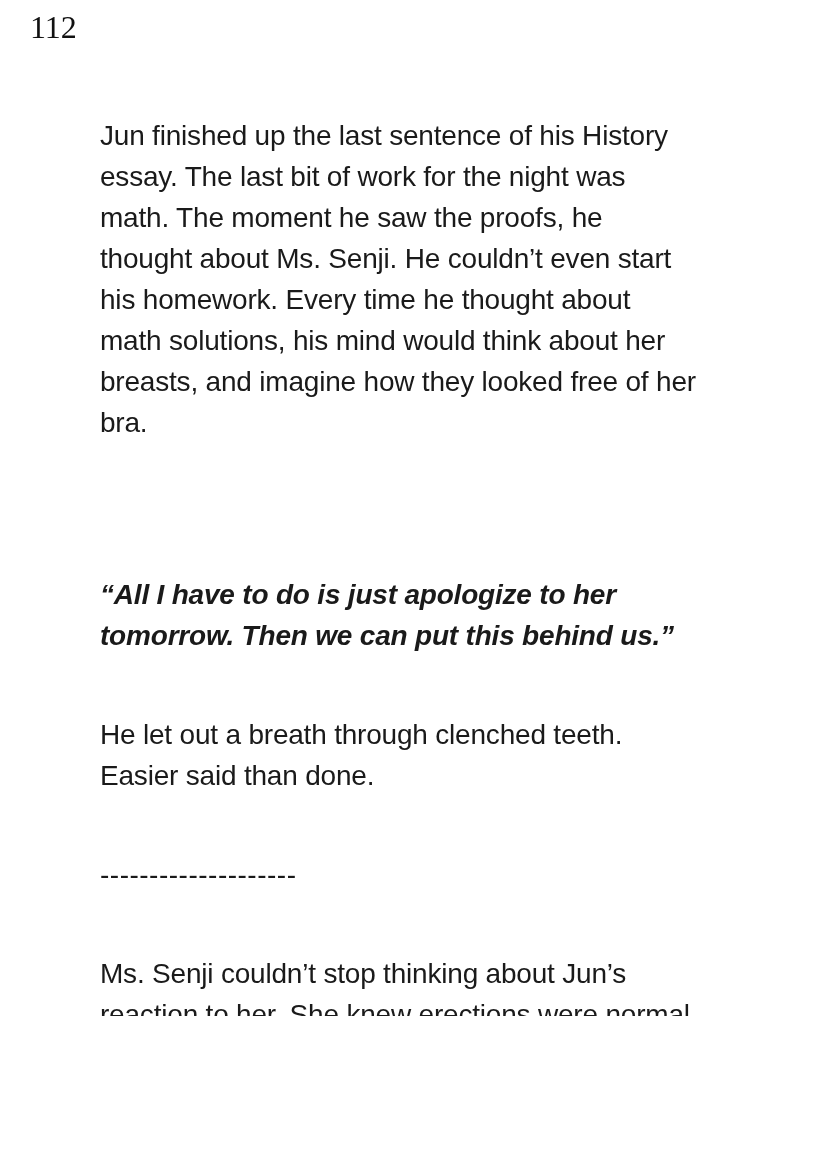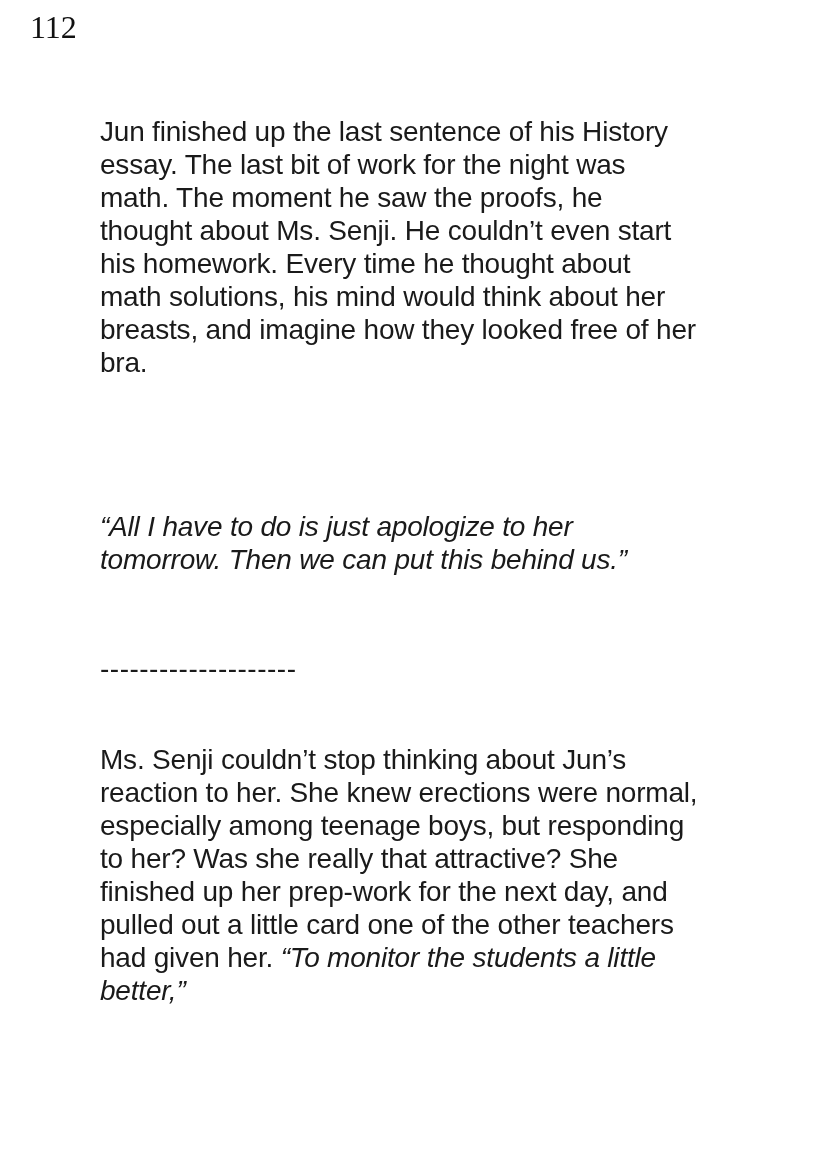--- a/index.html
+++ b/index.html
@@ -28,28 +28,29 @@
   .content {
     position: absolute;
     left: 100px;
     top: 97px;
     width: 660px;
     white-space: pre-line;
   }
   .para {
     margin: 0 0 22px 0;
     font-size: 28px;
-    line-height: 33px;
+    line-height: 41px;
     letter-spacing: -0.2px;
   }
   .italic {
     font-style: italic;
   }
   .quote-block {
     margin-top: 55px; 
+    font-weight: bold;
   }
   .divider {
     letter-spacing: 0.5px;
   }
 </style>
 </head>
 <body>
 
 <div class="page">
   <div class="page-number">112</div>
@@ -61,20 +62,22 @@
 thought about Ms. Senji. He couldn’t even start
 his homework. Every time he thought about
 math solutions, his mind would think about her
 breasts, and imagine how they looked free of her
 bra.</p>
 
 
     <p class="para italic quote-block">“All I have to do is just apologize to her
 tomorrow. Then we can put this behind us.”</p>
 
+    <p class="para">He let out a breath through clenched teeth.
+Easier said than done.</p>
 
     <p class="para divider">--------------------</p>
 
     <p class="para"><span>Ms. Senji couldn’t stop thinking about Jun’s
 reaction to her. She knew erections were normal,
 especially among teenage boys, but responding
 to her? Was she really that attractive? She
 finished up her prep-work for the next day, and
 pulled out a little card one of the other teachers
 had given her. </span><span class="italic">“To monitor the students a little

